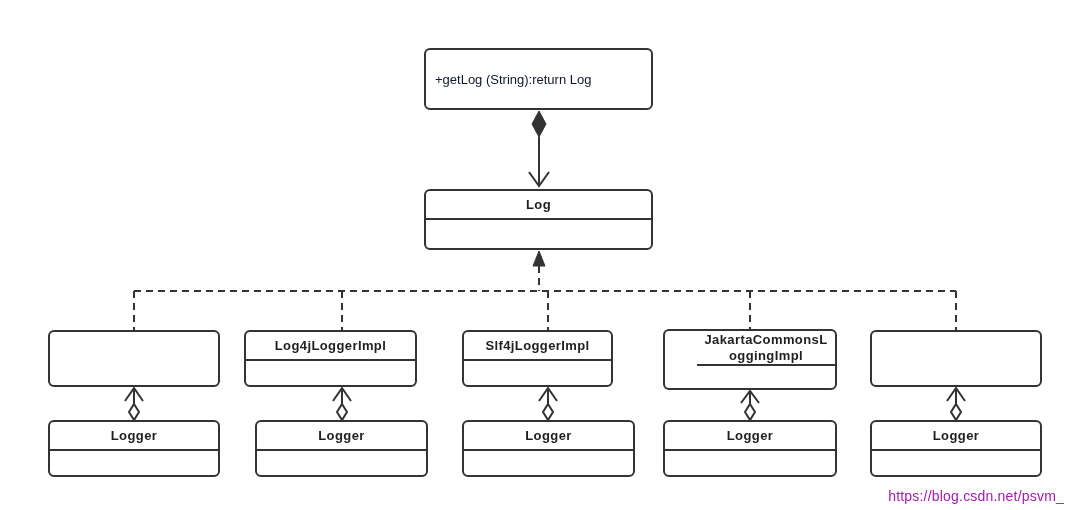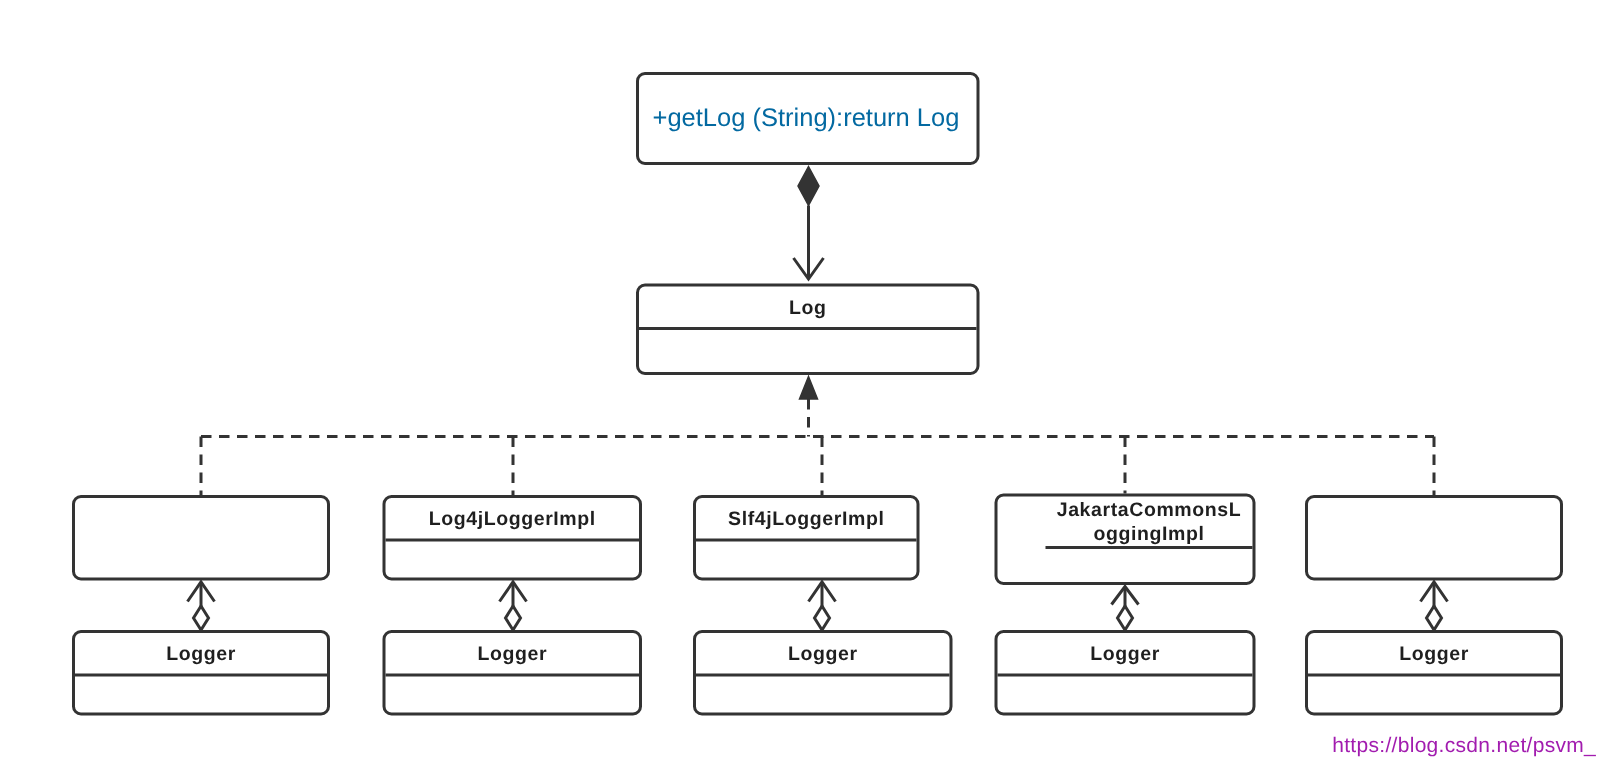--- a/index.html
+++ b/index.html
@@ -72,22 +72,22 @@
     word-break: break-all;
   }
   .cls-body {
     flex: 1;
   }
   .cls-method {
     flex: 1;
     display: flex;
     align-items: center;
     padding: 0 9px;
-    font-size: 17px;
-    color: #0369a1;
+    font-size: 13px;
+    color: #0f172a;
     white-space: nowrap;
   }
   .watermark {
     position: absolute;
     right: 9px;
     bottom: 6px;
     font-size: 14px;
     color: #a21caf;
     letter-spacing: 0.2px;
     user-select: none;
@@ -149,21 +149,21 @@
   </div>
 
   <div class="cls" style="left:424px; top:189px; width:229px; height:61px;">
     <div class="cls-title">Log</div>
     <div class="cls-body"></div>
   </div>
 
   <div class="cls" style="left:48px; top:330px; width:172px; height:57px;">
     <div class="cls-body"></div>
   </div>
-  <div class="cls" style="left:255px; top:330px; width:173px; height:57px;">
+  <div class="cls" style="left:244px; top:330px; width:173px; height:57px;">
     <div class="cls-title">Log4jLoggerImpl</div>
     <div class="cls-body"></div>
   </div>
   <div class="cls" style="left:462px; top:330px; width:151px; height:57px;">
     <div class="cls-title">Slf4jLoggerImpl</div>
     <div class="cls-body"></div>
   </div>
   <div class="cls" style="left:663px; top:329px; width:174px; height:61px;padding-left:32px;">
     <div class="cls-title two-line">JakartaCommonsLoggingImpl</div>
     <div class="cls-body"></div>

